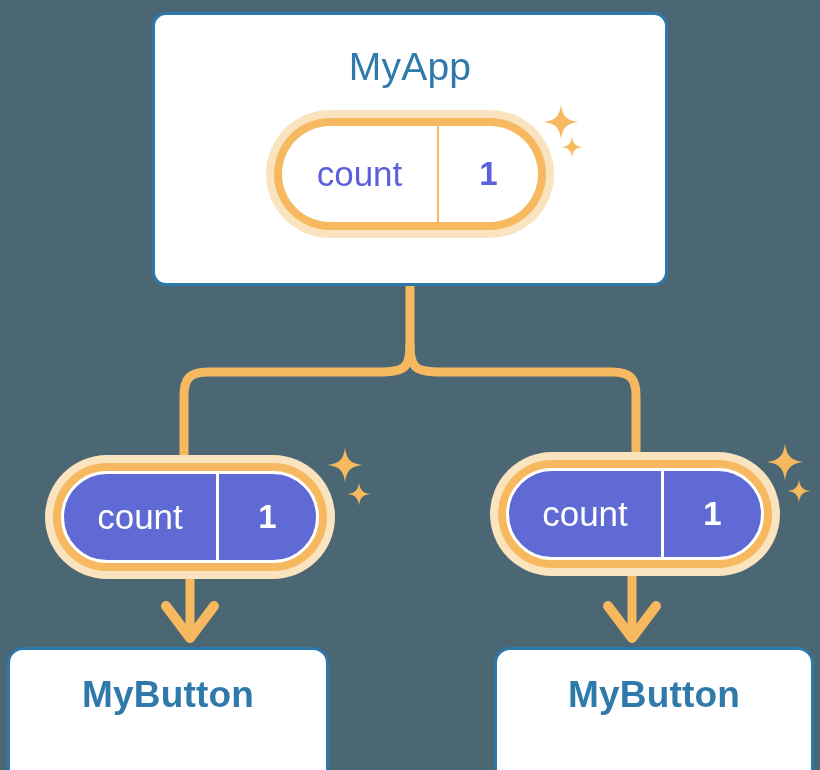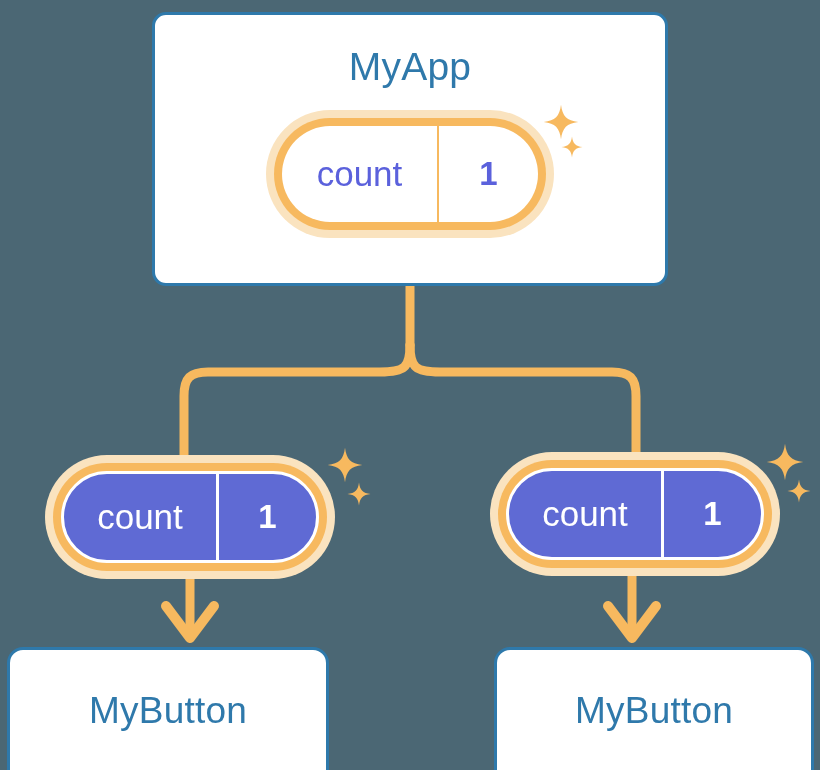--- a/index.html
+++ b/index.html
@@ -62,21 +62,22 @@
   
   .button-card {
     height: 150px;
     border-radius: 16px;
   }
   #button-card-left  { left: 7px;   top: 647px; width: 322px; }
   #button-card-right { left: 494px; top: 647px; width: 320px; }
   .button-card .card-title {
     font-size: 37px;
     line-height: 1;
-    margin-top: 42px;
+    margin-top: 26px;
+    font-weight: bold;
   }
 
   
   .pill {
     position: absolute;
     box-sizing: border-box;
     border-radius: 999px;
     display: flex;
     align-items: stretch;
   }

